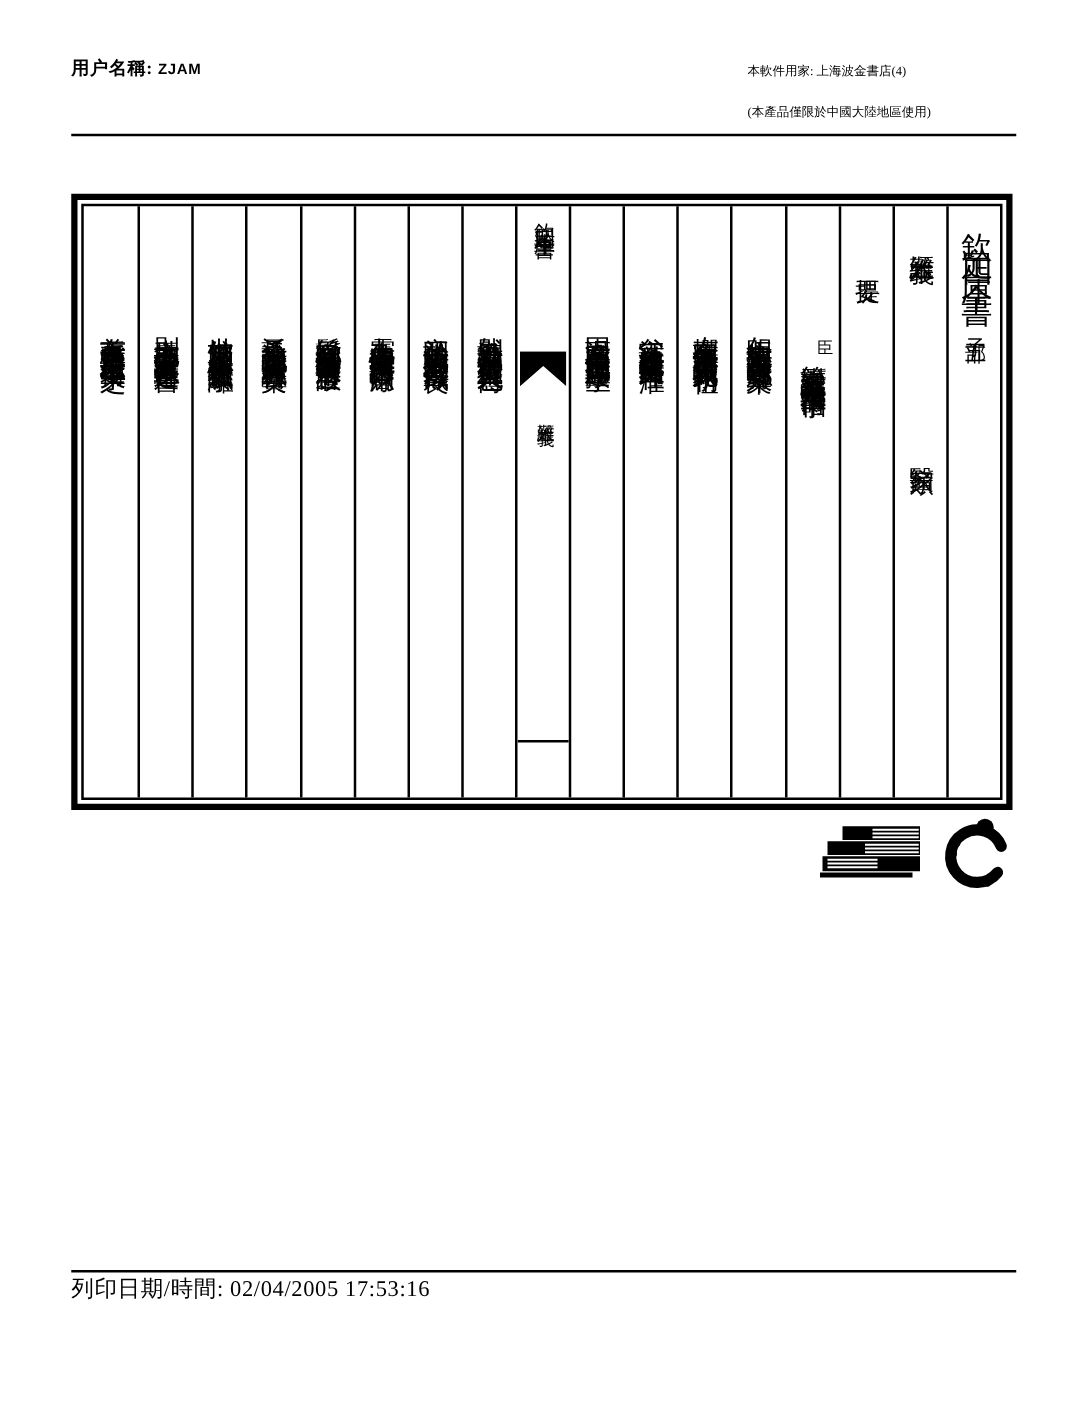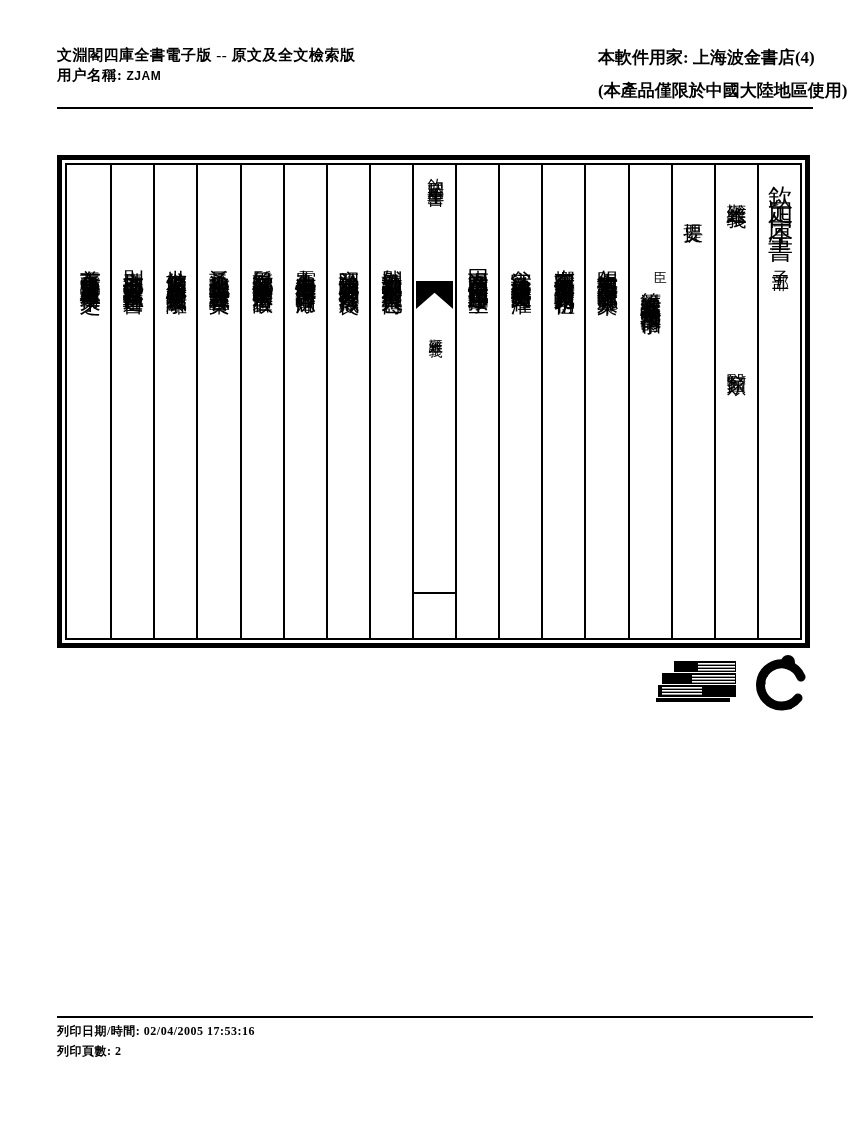--- a/index.html
+++ b/index.html
@@ -12,21 +12,21 @@
   
   .header-left{
     position:absolute;left:57px;top:45px;
     font-weight:bold;font-size:15px;line-height:20px;
     letter-spacing:0.5px;white-space:nowrap;
   }
   .header-left .uline{font-size:14.5px;}
   .header-left .uval{font-family:"Liberation Sans","DejaVu Sans",sans-serif;font-size:12px;}
   .header-right{
     position:absolute;left:598px;top:50px;
-    font-size:17px;line-height:16px;white-space:nowrap;font-weight:bold;
+    font-size:10px;line-height:16px;white-space:nowrap;
   }
   .header-right .line2{margin-top:17px;}
   .rule{position:absolute;left:57px;width:756px;height:2px;background:#000;}
   .rule-top{top:107px;}
   .rule-bottom{top:1016px;}
   
   .frame{
     position:absolute;left:57px;top:155px;width:753px;height:493px;
     border:5px solid #000;padding:3px;box-sizing:border-box;background:#fff;
   }
@@ -66,29 +66,28 @@
   .banxin-line{position:absolute;top:427px;left:0;right:0;height:2px;background:#000;}
   .chen{
     position:absolute;top:96px;right:4px;
     font-size:13px;line-height:13px;letter-spacing:0;
   }
   
   .logos{position:absolute;left:648px;top:653px;width:162px;height:62px;}
   
   .footer{
     position:absolute;left:57px;top:1021px;
-    font-weight:bold;font-size:12px;line-height:20px;
+    font-weight:normal;font-size:18px;line-height:20px;
     letter-spacing:0.5px;white-space:nowrap;
   }
 </style>
 </head>
 <body>
 
 <div class="header-left">
-  <div>文淵閣四庫全書電子版 -- 原文及全文檢索版</div>
   <div class="uline">
     <span>用户名稱:</span>
     <span class="uval">ZJAM</span>
   </div>
 </div>
 <div class="header-right">
   <div>本軟件用家: 上海波金書店(4)</div>
   <div class="line2">(本產品僅限於中國大陸地區使用)</div>
 </div>
 <div class="rule rule-top"></div>
@@ -141,14 +140,13 @@
     <circle cx="133" cy="53" r="2.8" fill="#000"></circle>
     <circle cx="142" cy="54" r="2.4" fill="#000"></circle>
     <circle cx="115" cy="30" r="2.6" fill="#000"></circle>
     <circle cx="118" cy="22" r="2.2" fill="#000"></circle>
   </g>
 </svg>
 
 <div class="rule rule-bottom"></div>
 <div class="footer">
   <div>列印日期/時間: 02/04/2005 17:53:16</div>
-  <div>列印頁數: 2</div>
 </div>
 
 </body></html>

